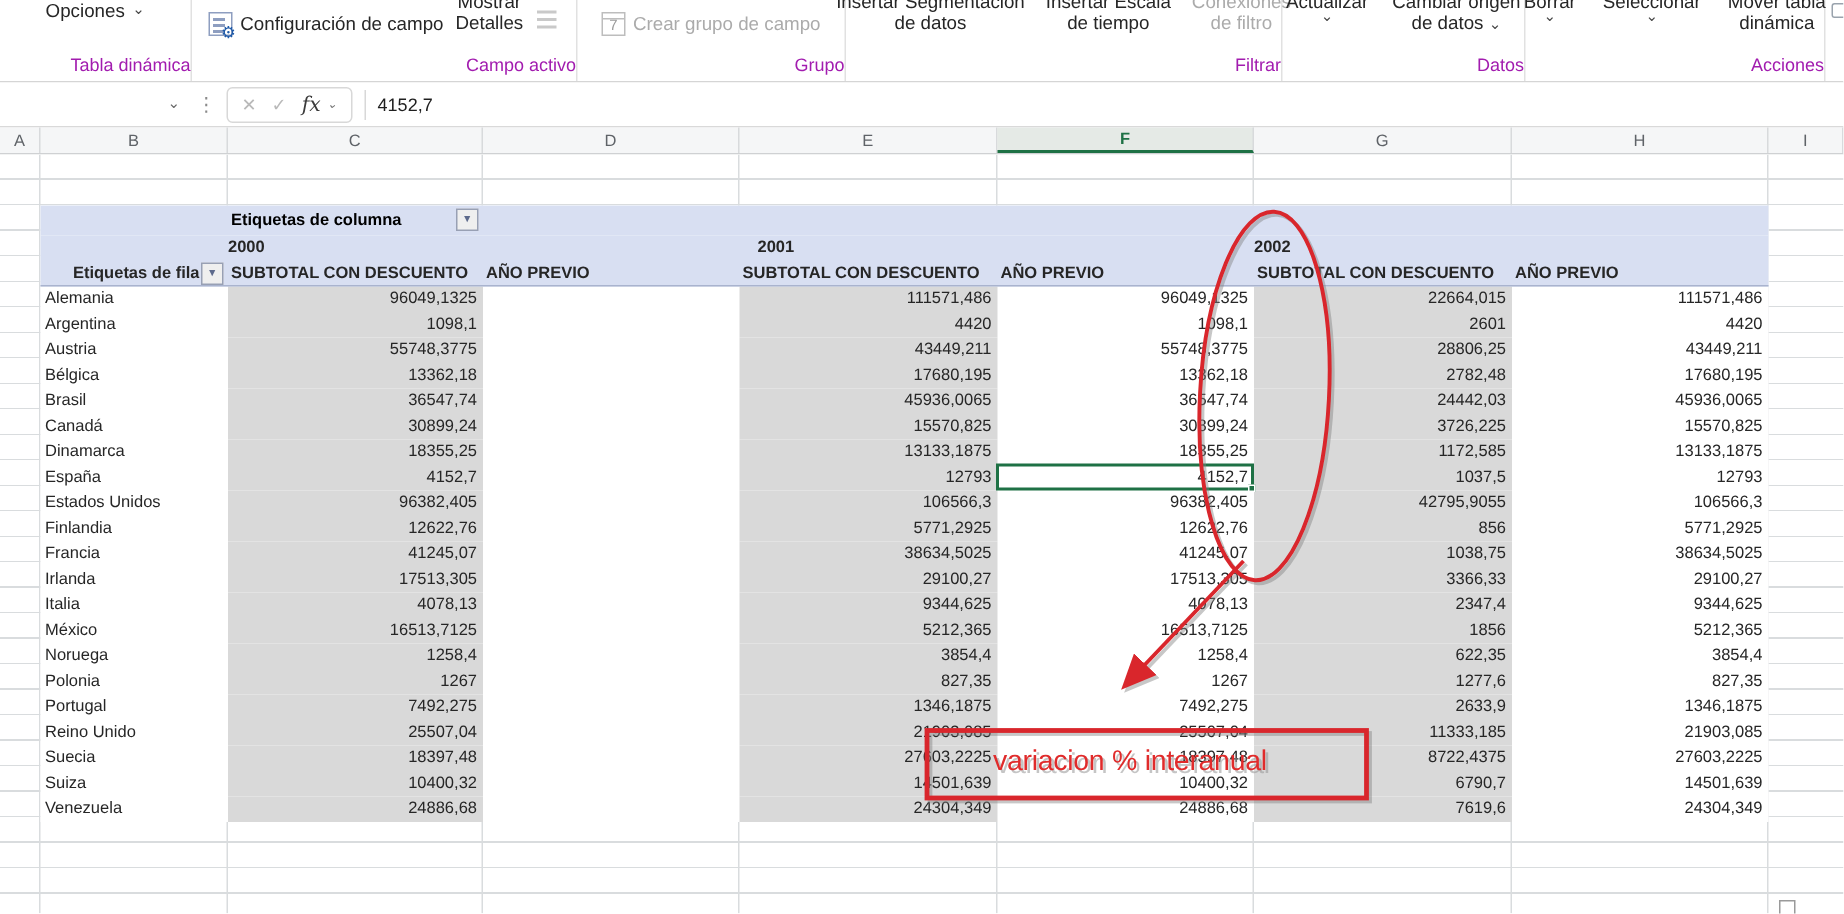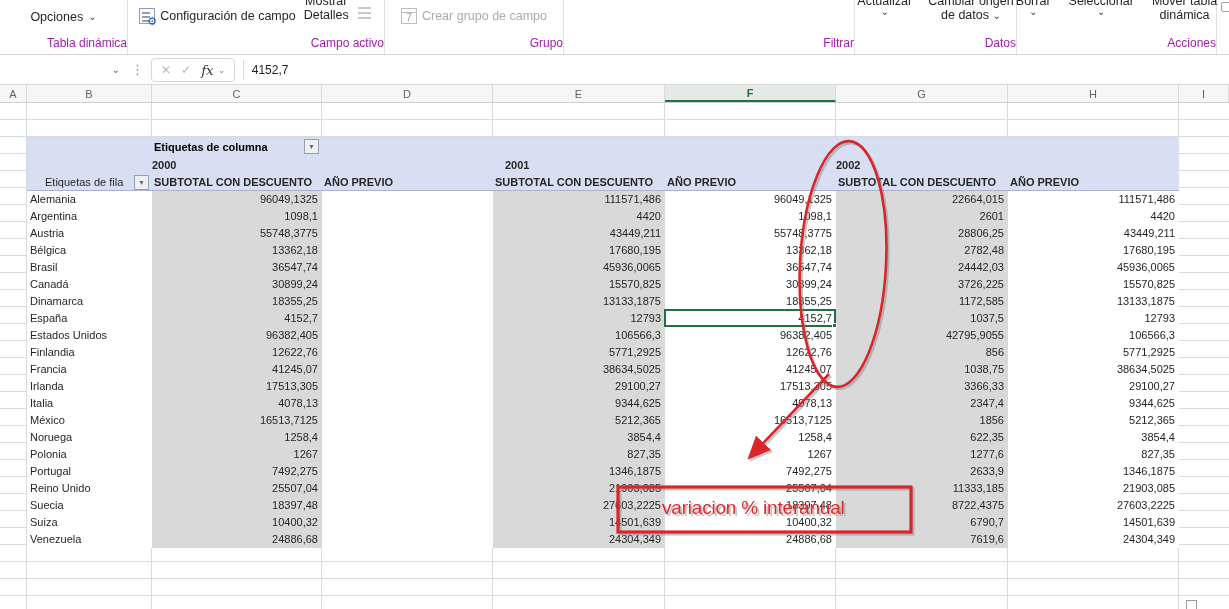--- a/index.html
+++ b/index.html
@@ -8,21 +8,21 @@
 
   
   .ribbon { position:absolute; left:0; top:0; width:1229px; height:55px; background:#fff;
             border-bottom:1px solid #d5d5d5; display:flex; overflow:hidden; }
   .rgroup { height:100%; position:relative; border-right:1px solid #e1e1e1; flex:none; }
   .rlabel { position:absolute; bottom:4px; left:0; right:0; text-align:right; color:#a21caf; font-size:12px; white-space:nowrap; }
   .ritems { display:flex; justify-content:center; align-items:flex-start; height:34px; }
   .rbtn { cursor:default; text-align:center; white-space:nowrap; color:#262626; font-size:12.5px; }
   .rbtn.disabled { color:#ababab; }
   .stack2 { display:flex; flex-direction:column; align-items:center; margin-top:-6px; line-height:14px; }
-  .inline1 { padding-top:10px; display:flex; align-items:center; gap:5px; }
+  .inline1 { display:flex; align-items:center; gap:5px; }
   .chev { font-size:10px; color:#444; line-height:8px; }
   .icon16 { width:16px; height:16px; display:inline-block; position:relative; flex:none; }
 
   
   .ic-fieldset { border:1px solid #8e9ec0; background:#fff; }
   .ic-fieldset:before { content:""; position:absolute; left:2px; top:3px; width:8px; height:1.5px; background:#8e9ec0;
       box-shadow:0 4px 0 #8e9ec0, 0 8px 0 #8e9ec0; }
   .ic-fieldset:after { content:"⚙"; position:absolute; right:-3px; bottom:-5px; font-size:11px; color:#1f5aa8; }
   
   .ic-plusminus:before { content:""; position:absolute; left:1px; top:3px; width:13px; height:1.5px; background:#c9c9c9;
@@ -126,20 +126,34 @@
     <div class="ritems">
       <div class="rbtn disabled inline1" style="padding-top:8px">
         <span class="icon16 ic-cal7"></span>
         <span>Crear grupo de campo</span>
       </div>
     </div>
     <div class="rlabel">Grupo</div>
   </div>
 
   <div class="rgroup" style="width:291px">
+    <div class="ritems" style="gap:14px;">
+      <div class="rbtn stack2">
+        <span>Insertar Segmentación</span>
+        <span>de datos</span>
+      </div>
+      <div class="rbtn stack2">
+        <span>Insertar Escala</span>
+        <span>de tiempo</span>
+      </div>
+      <div class="rbtn stack2 disabled">
+        <span>Conexiones</span>
+        <span>de filtro</span>
+      </div>
+    </div>
     <div class="rlabel">Filtrar</div>
   </div>
 
   <div class="rgroup" style="width:162px">
     <div class="ritems" style="gap:16px;">
       <div class="rbtn stack2">
         <span>Actualizar</span>
         <span class="chev">⌄</span>
       </div>
       <div class="rbtn stack2">
@@ -216,21 +230,21 @@
       <span class="ddbtn" style="left:277px; top:2px;">
           <span>▼</span>
         </span>
     </div>
     <div class="prow prow4 band">
       <span class="ycell" style="left:125px; width:170px;">2000</span>
       <span class="ycell" style="left:478px; width:172px;">2001</span>
       <span class="ycell" style="left:809px; width:172px;">2002</span>
     </div>
     <div class="prow prow5 band">
-      <span class="shcell" style="left:16px; width:106px; font-weight:normal;">Etiquetas de fila</span>
+      <span class="shcell" style="left:0; width:106px; font-weight:bold;text-align:right;">Etiquetas de fila</span>
       <span class="ddbtn" style="left:107px; top:1px;">
           <span>▼</span>
         </span>
       <span class="shcell" style="left:125px; width:170px;">SUBTOTAL CON DESCUENTO</span>
       <span class="shcell" style="left:295px; width:171px;">AÑO PREVIO</span>
       <span class="shcell" style="left:466px; width:172px;">SUBTOTAL CON DESCUENTO</span>
       <span class="shcell" style="left:638px; width:171px;">AÑO PREVIO</span>
       <span class="shcell" style="left:809px; width:172px;">SUBTOTAL CON DESCUENTO</span>
       <span class="shcell" style="left:981px; width:171px;">AÑO PREVIO</span>
     </div>

